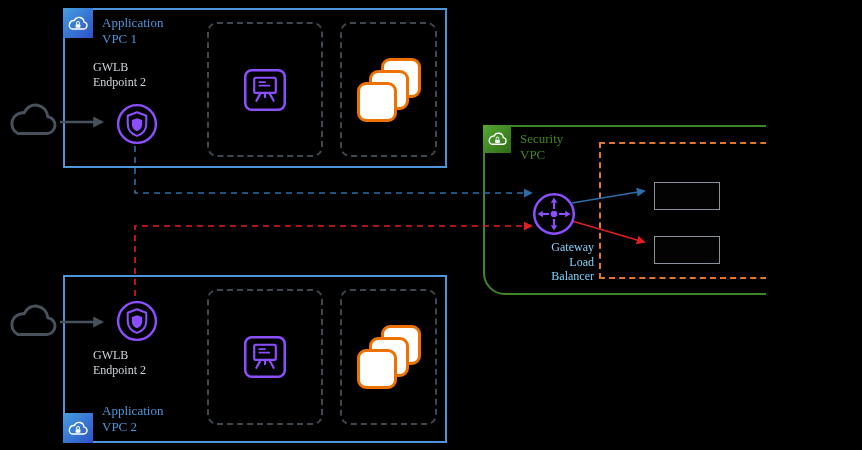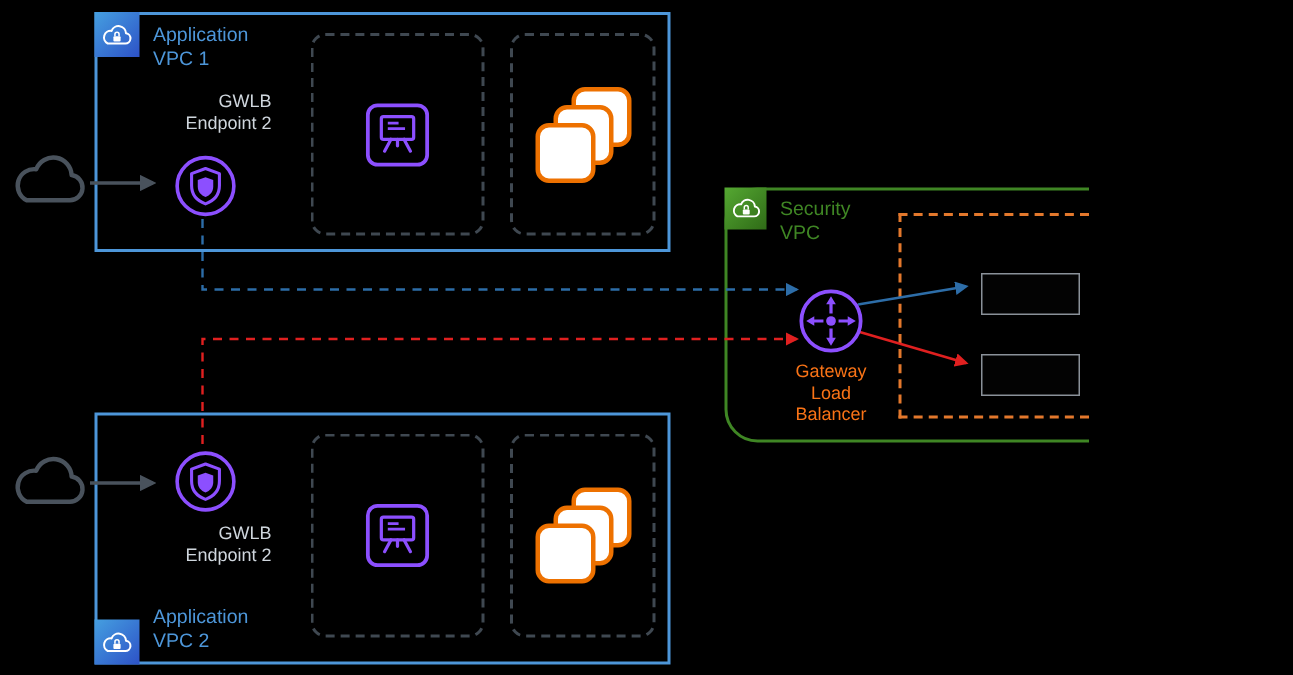--- a/index.html
+++ b/index.html
@@ -1,36 +1,36 @@
 <!DOCTYPE html>
 <html><head>
 <meta charset="utf-8">
 <style>
   html,body{margin:0;padding:0;background:#000;}
   .canvas{
     position:relative;width:726px;height:450px;background:#000;
-    font-family:Liberation Sans, sans-serif;overflow:hidden;
+    font-family:Liberation Serif, serif;overflow:hidden;padding-left:40px;
   }
   
   .vpc{position:absolute;box-sizing:border-box;border:2px solid;}
   .vpc-app{border-color:#4d96d9;}
   .vpc-sec{border-color:#3f8624;border-radius:22px;}
   .vpc1{left:63px;top:8px;width:384px;height:160px;}
   .vpc2{left:63px;top:275px;width:384px;height:168px;}
   .vpcsec{left:483px;top:125px;width:372px;height:170px;}
   
   .badge{position:absolute;width:30px;height:30px;display:flex;align-items:center;justify-content:center;z-index:3;}
   .badge-blue{background:linear-gradient(135deg,#459fe0 0%,#2d52c7 100%);}
   .badge-green{background:linear-gradient(135deg,#55a832 0%,#2f6b17 100%);}
   
   .label{position:absolute;white-space:pre-line;line-height:1.22;z-index:3;}
   .title-blue{color:#4d96d9;font-size:13px;}
   .title-green{color:#3f8624;font-size:13px;}
-  .lbl-light{color:#cfd6dd;font-size:12px;text-align:right;}
-  .lbl-white{color:#f97316;font-size:12px;text-align:center;}
+  .lbl-light{color:#cfd6dd;font-size:12px;text-align:left;}
+  .lbl-white{color:#7dd3fc;font-size:12px;text-align:right;}
   
   .subnet{position:absolute;box-sizing:border-box;border:2px dashed #3f4851;border-radius:10px;
           display:flex;align-items:center;justify-content:center;}
   
   .tgroup{position:absolute;box-sizing:border-box;border:2px dashed #e3782c;}
   .appliance{position:absolute;box-sizing:border-box;width:66px;height:28px;background:#030303;border:1px solid #8a9199;}
   
   .stack{position:relative;width:64px;height:64px;}
   .stack .sq{position:absolute;width:40px;height:40px;border:3px solid #ed7100;border-radius:9px;background:#ffffff;box-sizing:border-box;}
   

